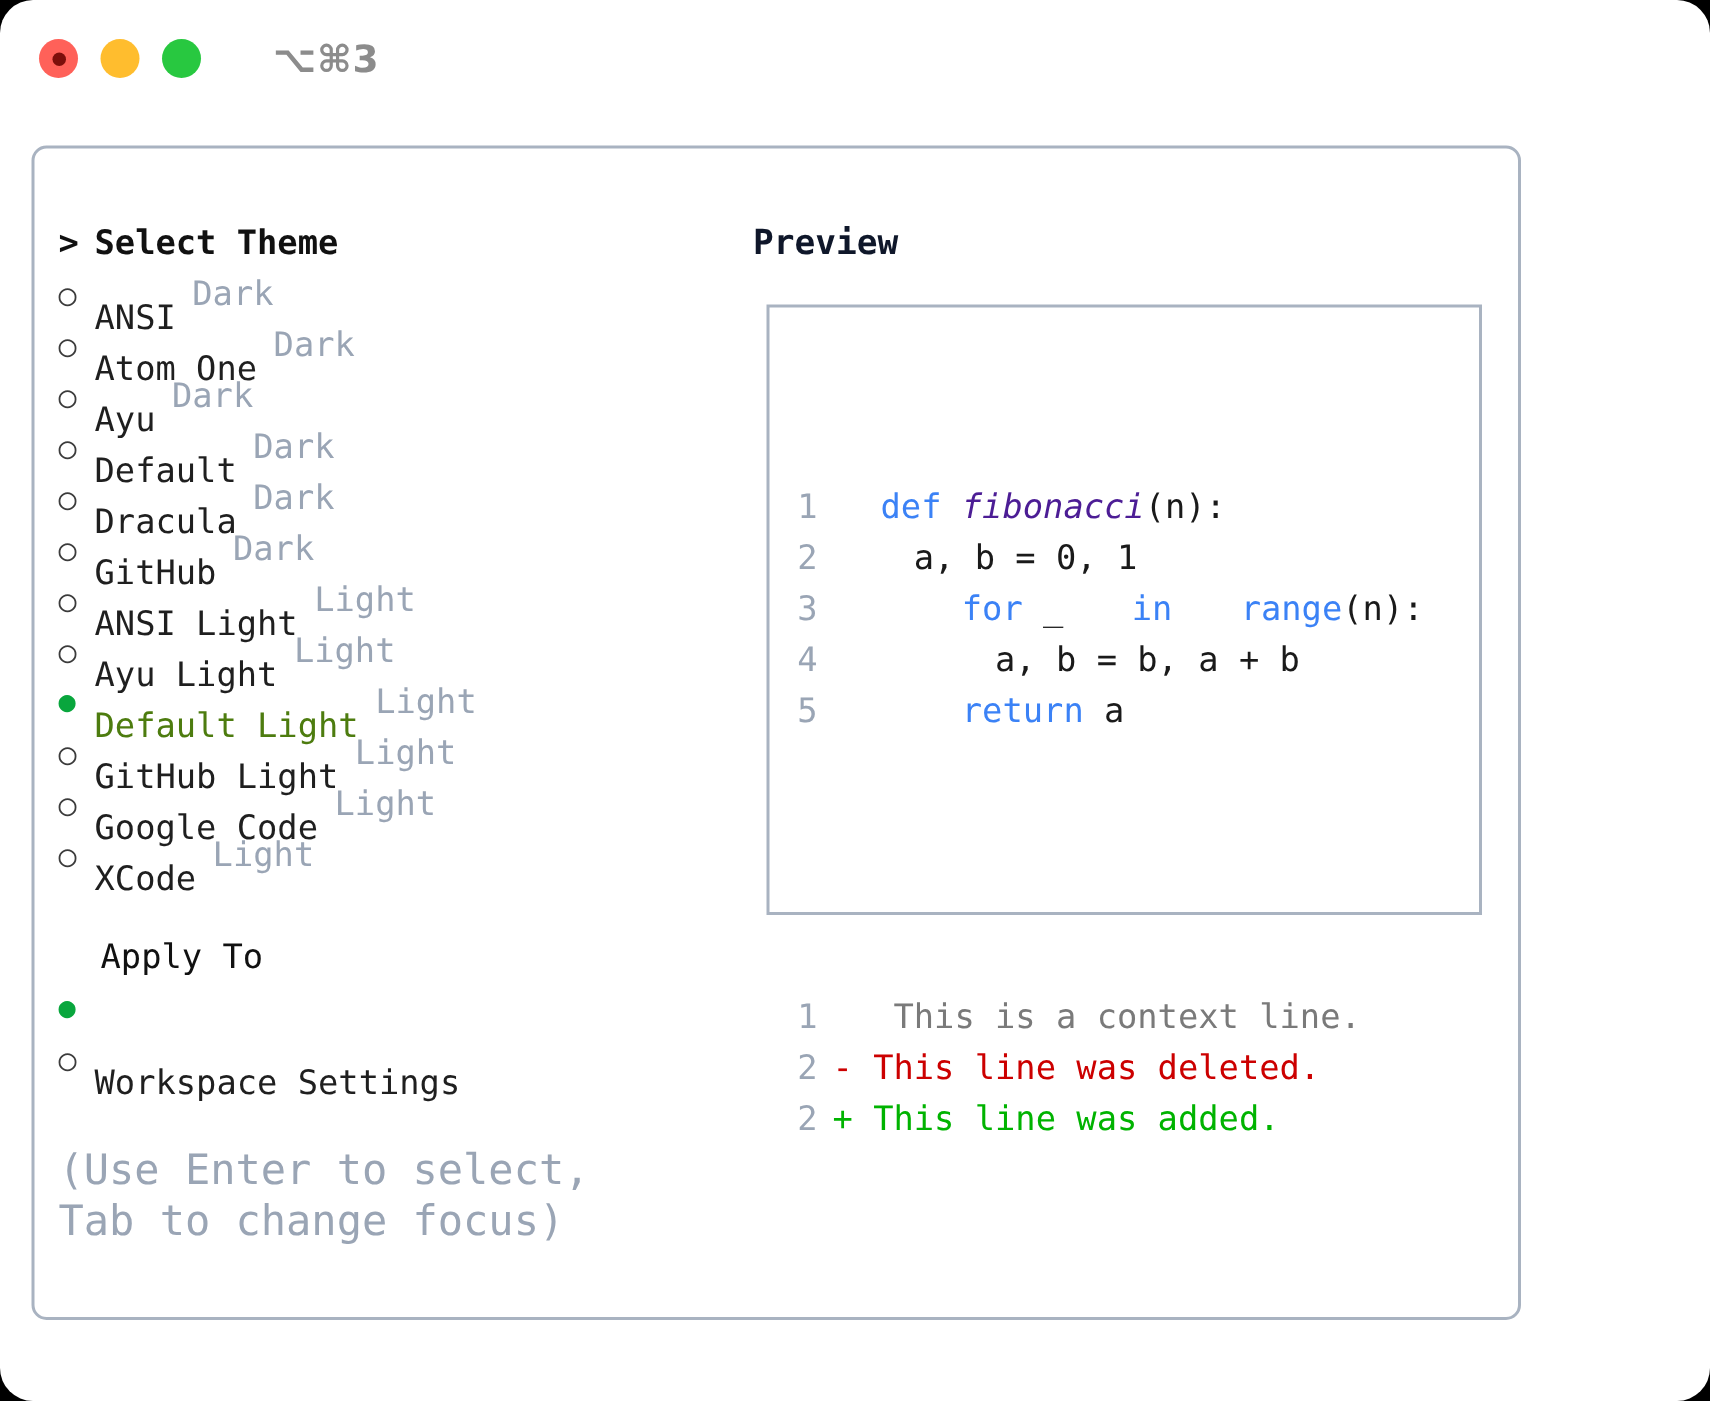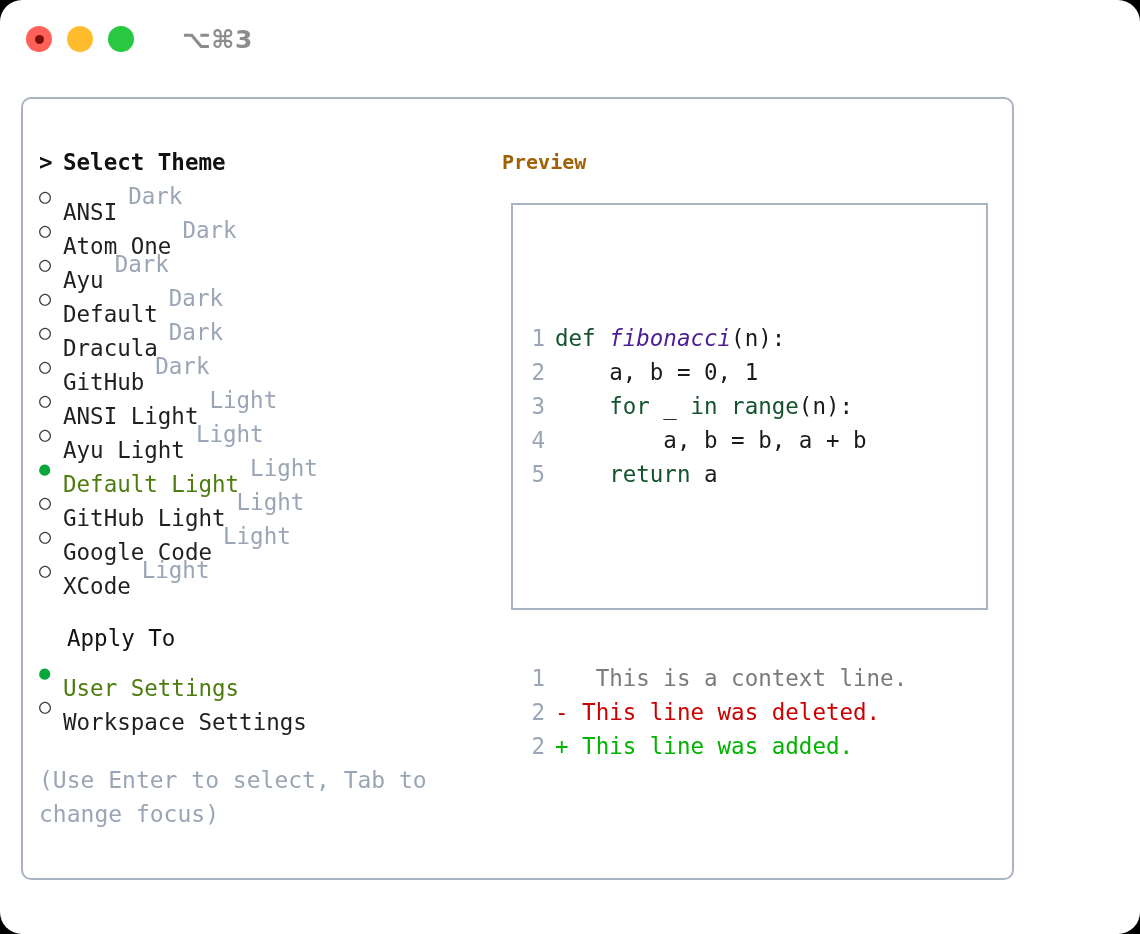--- a/index.html
+++ b/index.html
@@ -112,37 +112,37 @@
     padding-left: 28px;
   }
 
   .spacer-sm { height: 34px; }
 
   .hint {
     position: absolute;
     left: 16px;
     top: 664px;
     width: 415px;
-    font-size: 23px;
+    font-size: 28px;
     line-height: 34px;
     color: #9aa5b5;
     white-space: pre-wrap;
   }
 
   
   .right-col {
     position: absolute;
     left: 479px;
     top: 46px;
     width: 490px;
   }
   .preview-title {
-    font-size: 20px;
+    font-size: 23px;
     font-weight: bold;
-    color: #a16207;
+    color: #0f172a;
     line-height: 34px;
   }
   .preview-box {
     position: absolute;
     left: 488px;
     top: 104px;
     width: 477px;
     height: 407px;
     border: 2px solid #a9b3c1;
     background: #ffffff;
@@ -159,21 +159,21 @@
   .ln {
     display: inline-block;
     width: 34px;
     text-align: right;
     color: #9aa5b5;
     padding-right: 10px;
     flex: 0 0 auto;
   }
   .code-text { white-space: pre; }
 
-  .tok-kw   { color: #14532d; }
+  .tok-kw   { color: #3b82f6; margin-left: 32px; }
   .tok-fn   { color: #4c1d95; font-style: italic; }
   .tok-plain{ color: #1a1a1a; }
   .tok-ctx  { color: #7a7a7a; }
   .tok-del  { color: #cc0000; }
   .tok-add  { color: #00b300; }
 
   .blank-line { height: 34px; }
 </style>
 </head>
 <body>
@@ -215,21 +215,21 @@
             <div class="row"><span class="bullet">○</span><span class="label">XCode</span><span class="gap"></span><span class="tag">Light</span></div>
           </div>
 
         <div class="spacer-sm"></div>
 
         <div class="row">
           <span class="section-title">Apply To</span>
         </div>
 
         <div id="apply-list">
-            <div class="row"><span class="bullet on">●</span><span class="label selected">User Settings</span></div>
+            <div class="row"><span class="bullet on">●</span></div>
             <div class="row"><span class="bullet">○</span><span class="label">Workspace Settings</span></div>
           </div>
       </div>
 
       <div class="hint">(Use Enter to select, Tab to change focus)</div>
 
       <div class="right-col">
         <div class="preview-title">Preview</div>
       </div>
 

